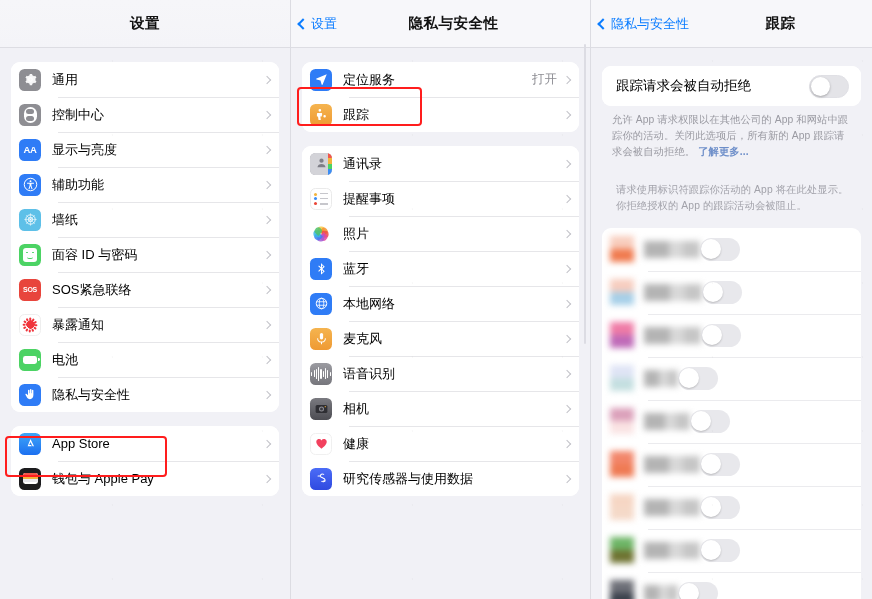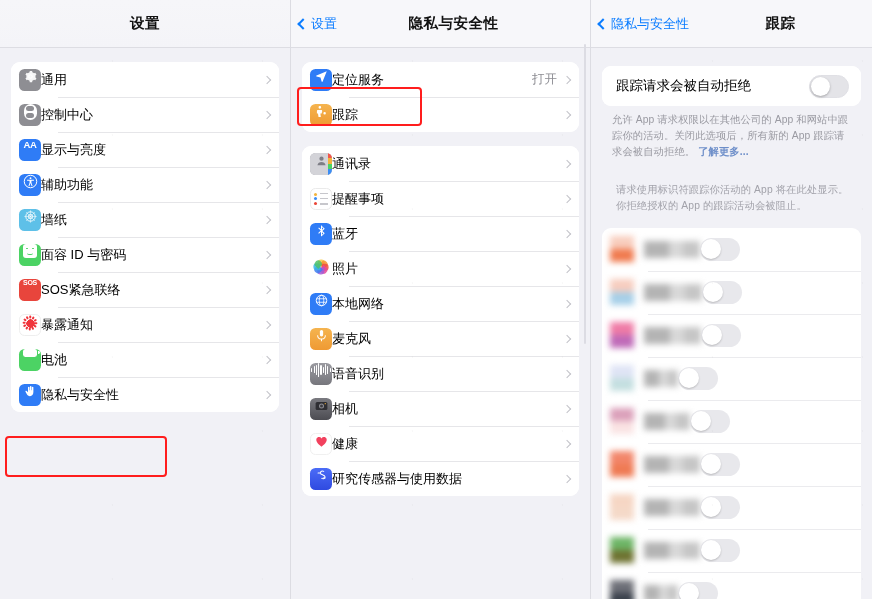--- a/index.html
+++ b/index.html
@@ -52,22 +52,22 @@
   .row {
     position: relative; display: flex; align-items: center;
     height: 35px; padding: 0 9px 0 8px; background: #fff;
   }
   .row + .row::before {
     content: ""; position: absolute; left: 47px; right: 0; top: 0;
     height: 1px; background: #e6e6e9;
   }
   .ico {
     width: 22px; height: 22px; border-radius: 5.5px; flex: 0 0 22px;
-    position: relative;
-    display: flex; justify-content: center;
+    margin-right: 11px; position: relative;
+    display: flex; align-items: center; justify-content: center;
     font-size: 11px; color: #fff; overflow: hidden;
   }
   .label { font-size: 13px; color: #000; white-space: nowrap; }
   .row .spacer { flex: 1 1 auto; }
   .detail { font-size: 12.5px; color: #8c8c92; margin-right: 7px; }
   .chev {
     width: 6px; height: 6px; border-top: 1.6px solid #c2c2c8;
     border-right: 1.6px solid #c2c2c8; transform: rotate(45deg);
     flex: 0 0 auto;
   }
@@ -240,20 +240,44 @@
             <span class="ico" style="background: rgb(47, 124, 246);">
               <svg viewBox="0 0 24 24" width="15" height="15" fill="#fff">
                 <path d="M8 10V5.4a1.2 1.2 0 012.4 0V10h.7V4.3a1.2 1.2 0 012.4 0V10h.7V5.6a1.2 1.2 0 012.4 0v7.3c0 3.8-2.2 6.6-5.4 6.6-2.5 0-4-1.2-5.2-3.4l-2-3.7a1.2 1.2 0 012-1.3L8 13z"></path>
               </svg>
             </span>
             <span class="label">隐私与安全性</span>
             <span class="spacer"></span>
             <span class="chev"></span>
           </div>
         </div>
+        <div class="group">
+          <div class="row">
+            <span class="ico" style="background: linear-gradient(rgb(62, 166, 248), rgb(28, 111, 240));">
+              <svg viewBox="0 0 24 24" width="15" height="15" fill="#fff">
+                <path d="M12 4.6l5.6 11.8h-2.3L12 9.6l-2.2 4.7H13l.9 2h-6.5z"></path>
+              </svg>
+            </span>
+            <span class="label">App Store</span>
+            <span class="spacer"></span>
+            <span class="chev"></span>
+          </div>
+          <div class="row">
+            <span class="ico" style="background: rgb(28, 28, 30);">
+              <span style="display:block;width:15px;height:11px;border-radius:2.4px;overflow:hidden;background:#fff;">
+                <i style="display:block;height:3px;background:#f2564a"></i>
+                <i style="display:block;height:3px;background:#f3b33c"></i>
+                <i style="display:block;height:3px;background:#e9e9ef"></i>
+              </span>
+            </span>
+            <span class="label">钱包与 Apple Pay</span>
+            <span class="spacer"></span>
+            <span class="chev"></span>
+          </div>
+        </div>
       </div>
     <div class="hl" id="hl-privacy" style="left: 5px; top: 436px; width: 162px; height: 41px;"></div>
   </div>
 
   <div class="panel" id="panel2">
     <div class="navbar">
       <div class="nav-back">
         <span class="chev-left"></span>
         <span>设置</span>
       </div>
@@ -313,43 +337,43 @@
                 <i style="height:1.5px;background:#c7c7cc"></i>
                 <i style="height:1.5px;background:#c7c7cc"></i>
                 <i style="height:1.5px;background:#c7c7cc"></i>
               </span>
             </span>
             <span class="label">提醒事项</span>
             <span class="spacer"></span>
             <span class="chev"></span>
           </div>
           <div class="row">
-            <span class="ico" style="background: rgb(47, 124, 246);">
-              <svg viewBox="0 0 24 24" width="15" height="15" fill="#fff">
-                <path d="M11.2 3v7l-3.3-3-1.1 1.2 4 3.8-4 3.8 1.1 1.2 3.3-3v7h1l5-4.7-3.8-3.5 3.8-3.5-5-4.8zm1.6 3.6l2.1 2-2.1 2zm0 8.3l2.1 2-2.1 2z"></path>
-              </svg>
-            </span>
-            <span class="label">蓝牙</span>
-            <span class="spacer"></span>
-            <span class="chev"></span>
-          </div>
-          <div class="row">
             <span class="ico" style="background: rgb(255, 255, 255);">
               <span style="display:block;width:19px;height:19px;position:relative;">
                 <i style="position:absolute;left:50%;top:50%;width:6.6px;height:6.6px;border-radius:50% 50% 50% 0;background:#f7c948;opacity:.86;transform:translate(-50%,-50%) rotate(0deg) translate(0,-4.3px)"></i>
                 <i style="position:absolute;left:50%;top:50%;width:6.6px;height:6.6px;border-radius:50% 50% 50% 0;background:#f59331;opacity:.86;transform:translate(-50%,-50%) rotate(45deg) translate(0,-4.3px)"></i>
                 <i style="position:absolute;left:50%;top:50%;width:6.6px;height:6.6px;border-radius:50% 50% 50% 0;background:#ef4e43;opacity:.86;transform:translate(-50%,-50%) rotate(90deg) translate(0,-4.3px)"></i>
                 <i style="position:absolute;left:50%;top:50%;width:6.6px;height:6.6px;border-radius:50% 50% 50% 0;background:#e4489c;opacity:.86;transform:translate(-50%,-50%) rotate(135deg) translate(0,-4.3px)"></i>
                 <i style="position:absolute;left:50%;top:50%;width:6.6px;height:6.6px;border-radius:50% 50% 50% 0;background:#a35bd6;opacity:.86;transform:translate(-50%,-50%) rotate(180deg) translate(0,-4.3px)"></i>
                 <i style="position:absolute;left:50%;top:50%;width:6.6px;height:6.6px;border-radius:50% 50% 50% 0;background:#3f7ef0;opacity:.86;transform:translate(-50%,-50%) rotate(225deg) translate(0,-4.3px)"></i>
                 <i style="position:absolute;left:50%;top:50%;width:6.6px;height:6.6px;border-radius:50% 50% 50% 0;background:#38b6e6;opacity:.86;transform:translate(-50%,-50%) rotate(270deg) translate(0,-4.3px)"></i>
                 <i style="position:absolute;left:50%;top:50%;width:6.6px;height:6.6px;border-radius:50% 50% 50% 0;background:#4fc36b;opacity:.86;transform:translate(-50%,-50%) rotate(315deg) translate(0,-4.3px)"></i>
               </span>
             </span>
             <span class="label">照片</span>
+            <span class="spacer"></span>
+            <span class="chev"></span>
+          </div>
+          <div class="row">
+            <span class="ico" style="background: rgb(47, 124, 246);">
+              <svg viewBox="0 0 24 24" width="15" height="15" fill="#fff">
+                <path d="M11.2 3v7l-3.3-3-1.1 1.2 4 3.8-4 3.8 1.1 1.2 3.3-3v7h1l5-4.7-3.8-3.5 3.8-3.5-5-4.8zm1.6 3.6l2.1 2-2.1 2zm0 8.3l2.1 2-2.1 2z"></path>
+              </svg>
+            </span>
+            <span class="label">蓝牙</span>
             <span class="spacer"></span>
             <span class="chev"></span>
           </div>
           <div class="row">
             <span class="ico" style="background: rgb(47, 124, 246);">
               <svg viewBox="0 0 24 24" width="15" height="15" fill="#fff">
                 <circle cx="12" cy="12" r="8.4" fill="none" stroke="#fff" stroke-width="1.5"></circle>
                 <ellipse cx="12" cy="12" rx="3.6" ry="8.4" fill="none" stroke="#fff" stroke-width="1.3"></ellipse>
                 <path d="M3.8 9.2h16.4M3.8 14.8h16.4" stroke="#fff" stroke-width="1.3"></path>
               </svg>

